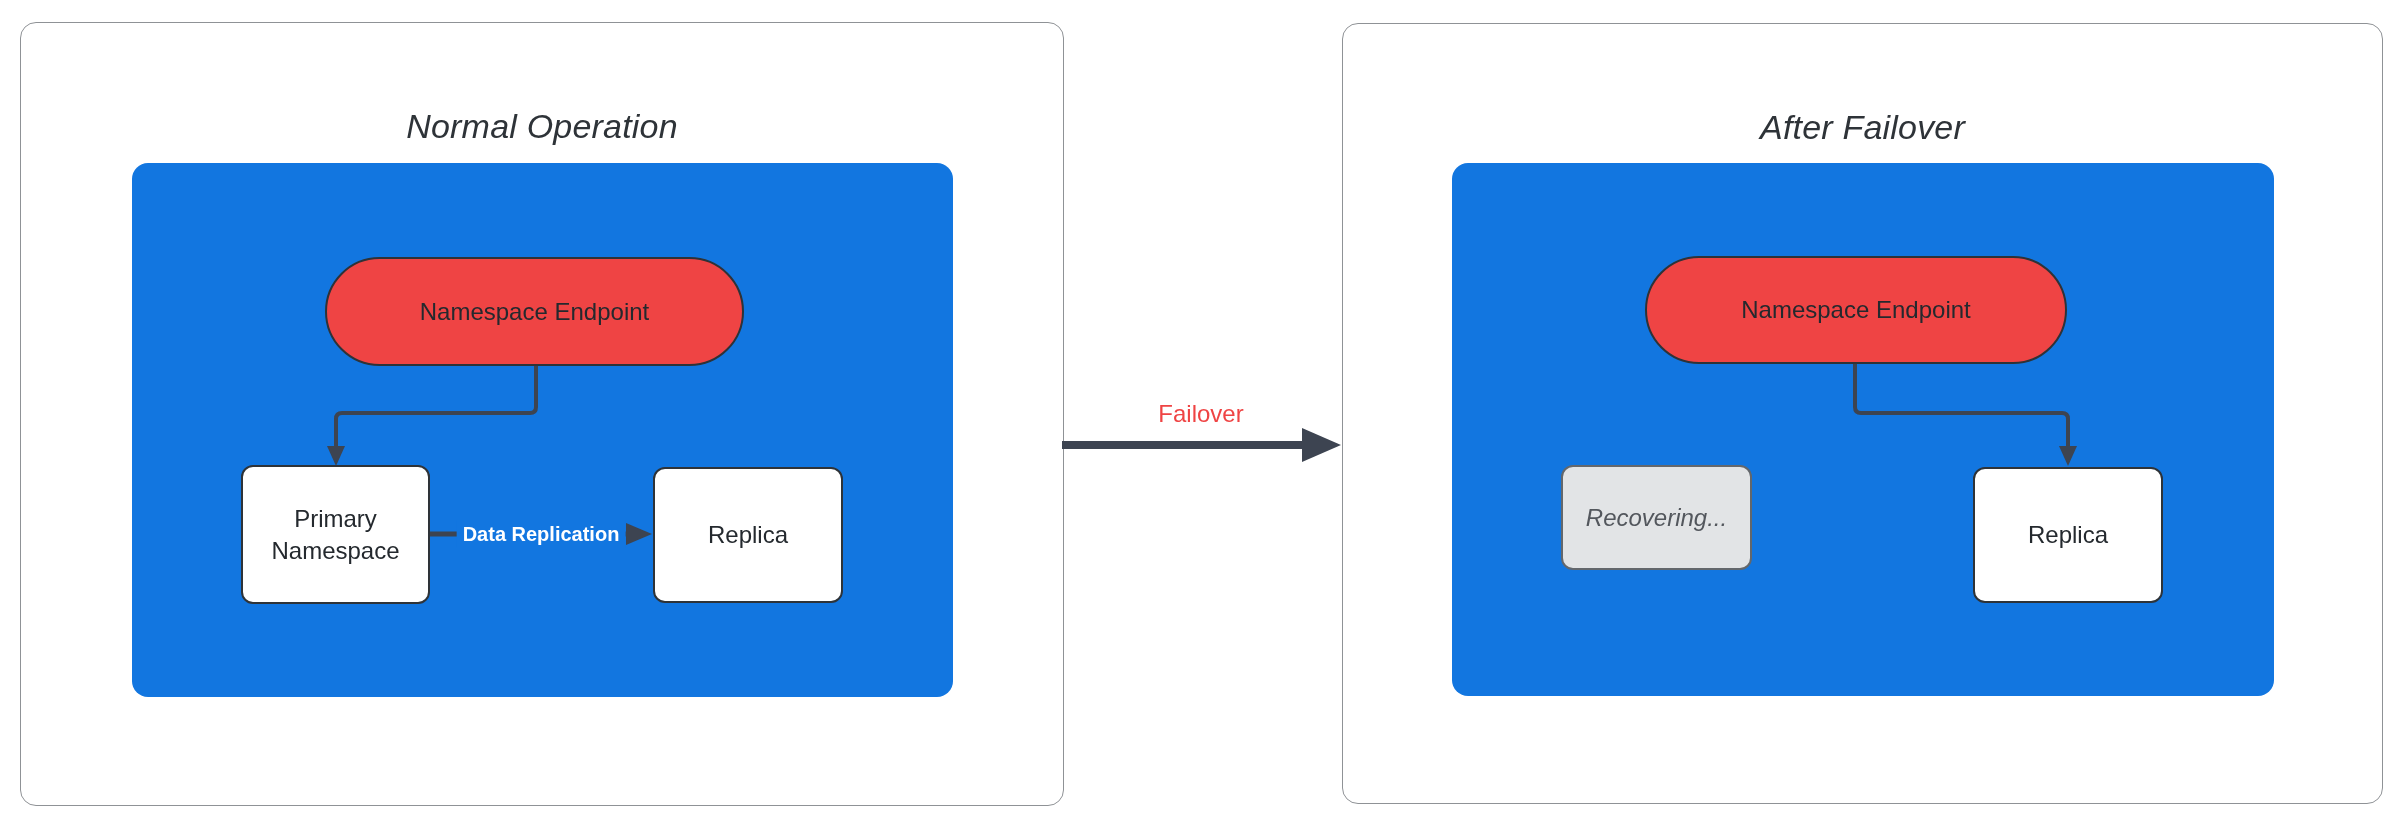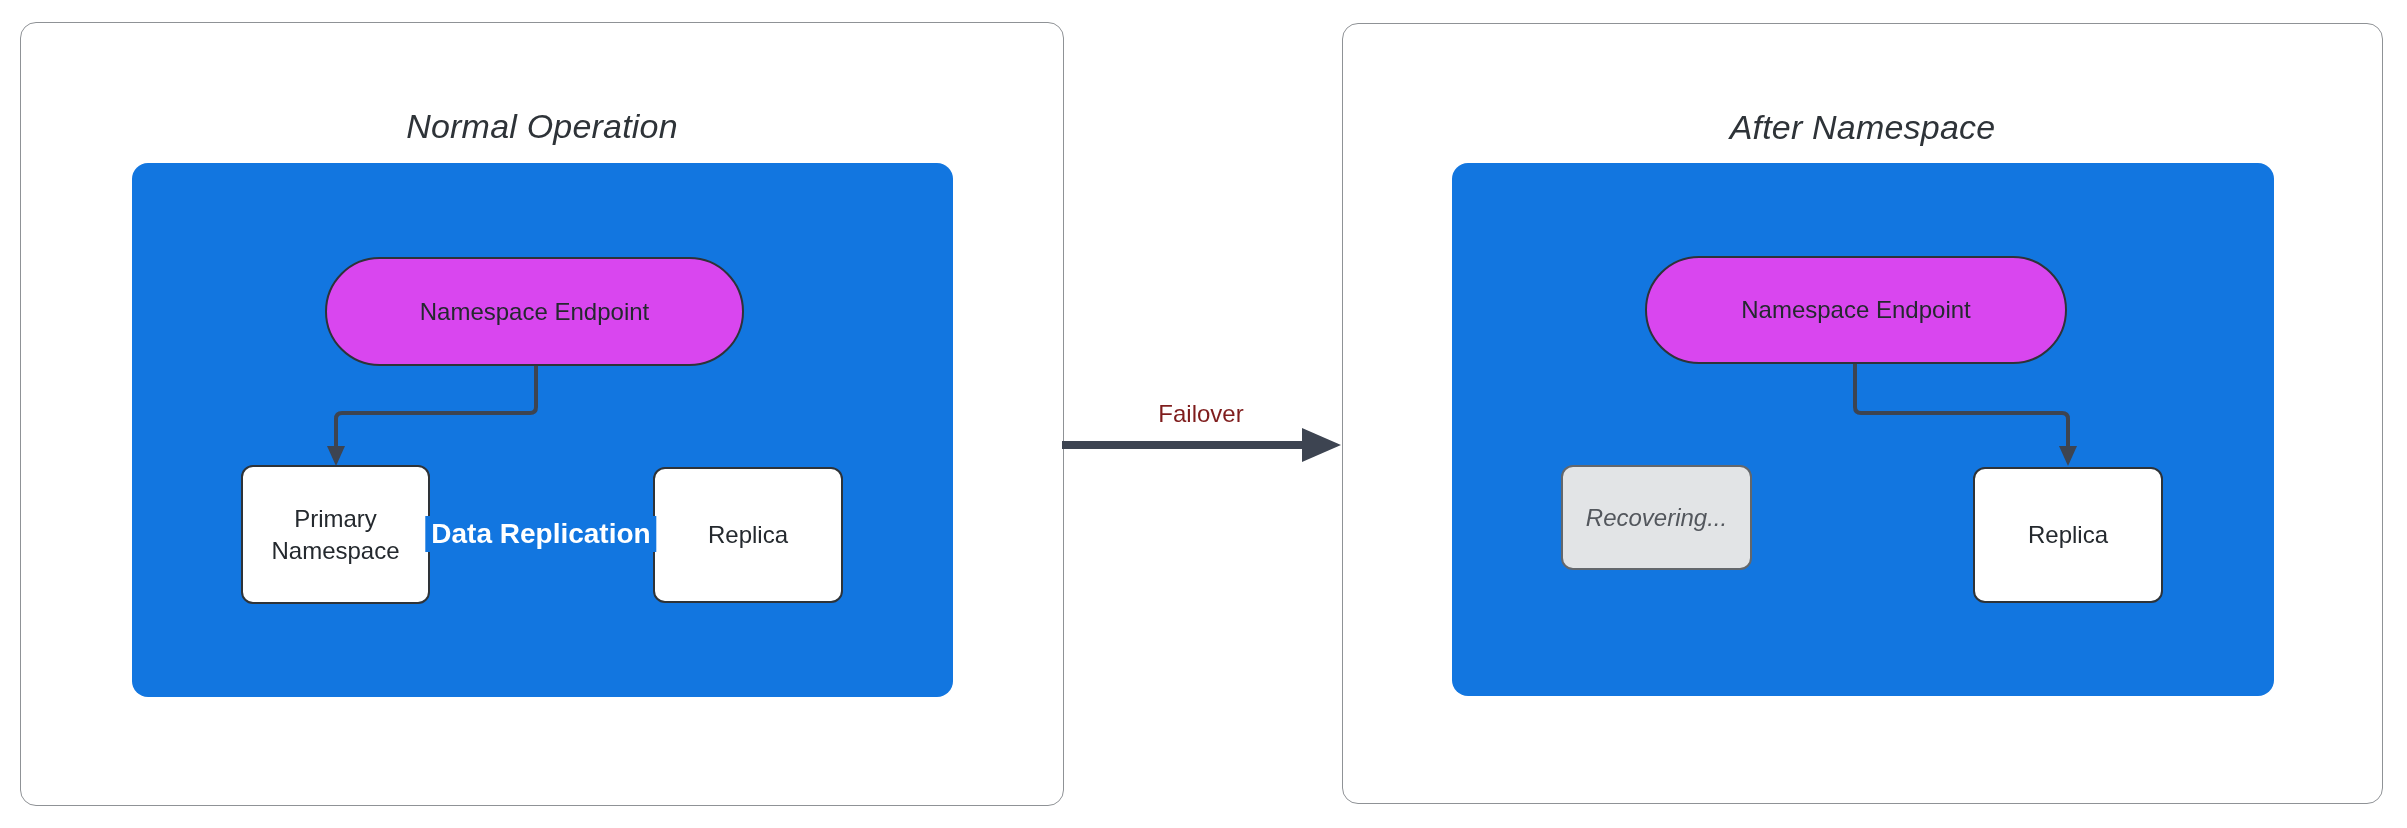--- a/index.html
+++ b/index.html
@@ -7,44 +7,44 @@
   .stage{position:relative;width:2407px;height:828px;background:#ffffff;overflow:hidden;}
 
   .panel{position:absolute;background:#ffffff;border:1.5px solid #8f9296;border-radius:16px;}
   .panel-title{position:absolute;width:100%;text-align:center;font-style:italic;
     font-size:34px;color:#2e3338;letter-spacing:.2px;}
 
   .cluster{position:absolute;background:#1276e0;border-radius:16px;}
 
   .node{position:absolute;display:flex;align-items:center;justify-content:center;
     text-align:center;font-size:24px;color:#24292e;line-height:1.3;}
-  .pill{background:#d946ef;border:2px solid #2e3338;border-radius:60px;}
+  .pill{background:#ef4444;border:2px solid #2e3338;border-radius:60px;}
   .rect{background:#ffffff;border:2px solid #2e3338;border-radius:12px;padding:0 14px;}
   .rect.gray{background:#e2e4e6;border-color:#63676c;color:#53575d;font-style:italic;}
 
   .edge-label{position:absolute;transform:translate(-50%,-50%);background:#1276e0;
-    color:#ffffff;font-weight:bold;font-size:28px;padding:2px 6px;white-space:nowrap;}
-  .free-label{position:absolute;transform:translateX(-50%);color:#7f1d1d;
+    color:#ffffff;font-weight:bold;font-size:20px;padding:2px 6px;white-space:nowrap;}
+  .free-label{position:absolute;transform:translateX(-50%);color:#ef4444;
     font-size:24px;white-space:nowrap;}
 
   svg.wires{position:absolute;left:0;top:0;pointer-events:none;}
 </style>
 </head>
 <body>
 
 <div class="stage">
 
   <div class="panel" style="left:20px;top:22px;width:1042px;height:782px;">
     <div class="panel-title" style="top:84px;">Normal Operation</div>
   </div>
 
   <div class="cluster" style="left:132px;top:163px;width:821px;height:534px;"></div>
 
   <div class="panel" style="left:1342px;top:23px;width:1039px;height:779px;">
-    <div class="panel-title" style="top:84px;">After Namespace</div>
+    <div class="panel-title" style="top:84px;">After Failover</div>
   </div>
 
   <div class="cluster" style="left:1452px;top:163px;width:822px;height:533px;"></div>
 
   <svg class="wires" width="2407" height="828" viewBox="0 0 2407 828">
 
     <path d="M536,362 L536,407 Q536,413 530,413 L342,413 Q336,413 336,419 L336,448" fill="none" stroke="#3d4451" stroke-width="4" stroke-linecap="round"></path>
     <polygon points="336,466 327,446 345,446" fill="#3d4451"></polygon>
 
     <path d="M430,534 L628,534" fill="none" stroke="#3d4451" stroke-width="5"></path>

